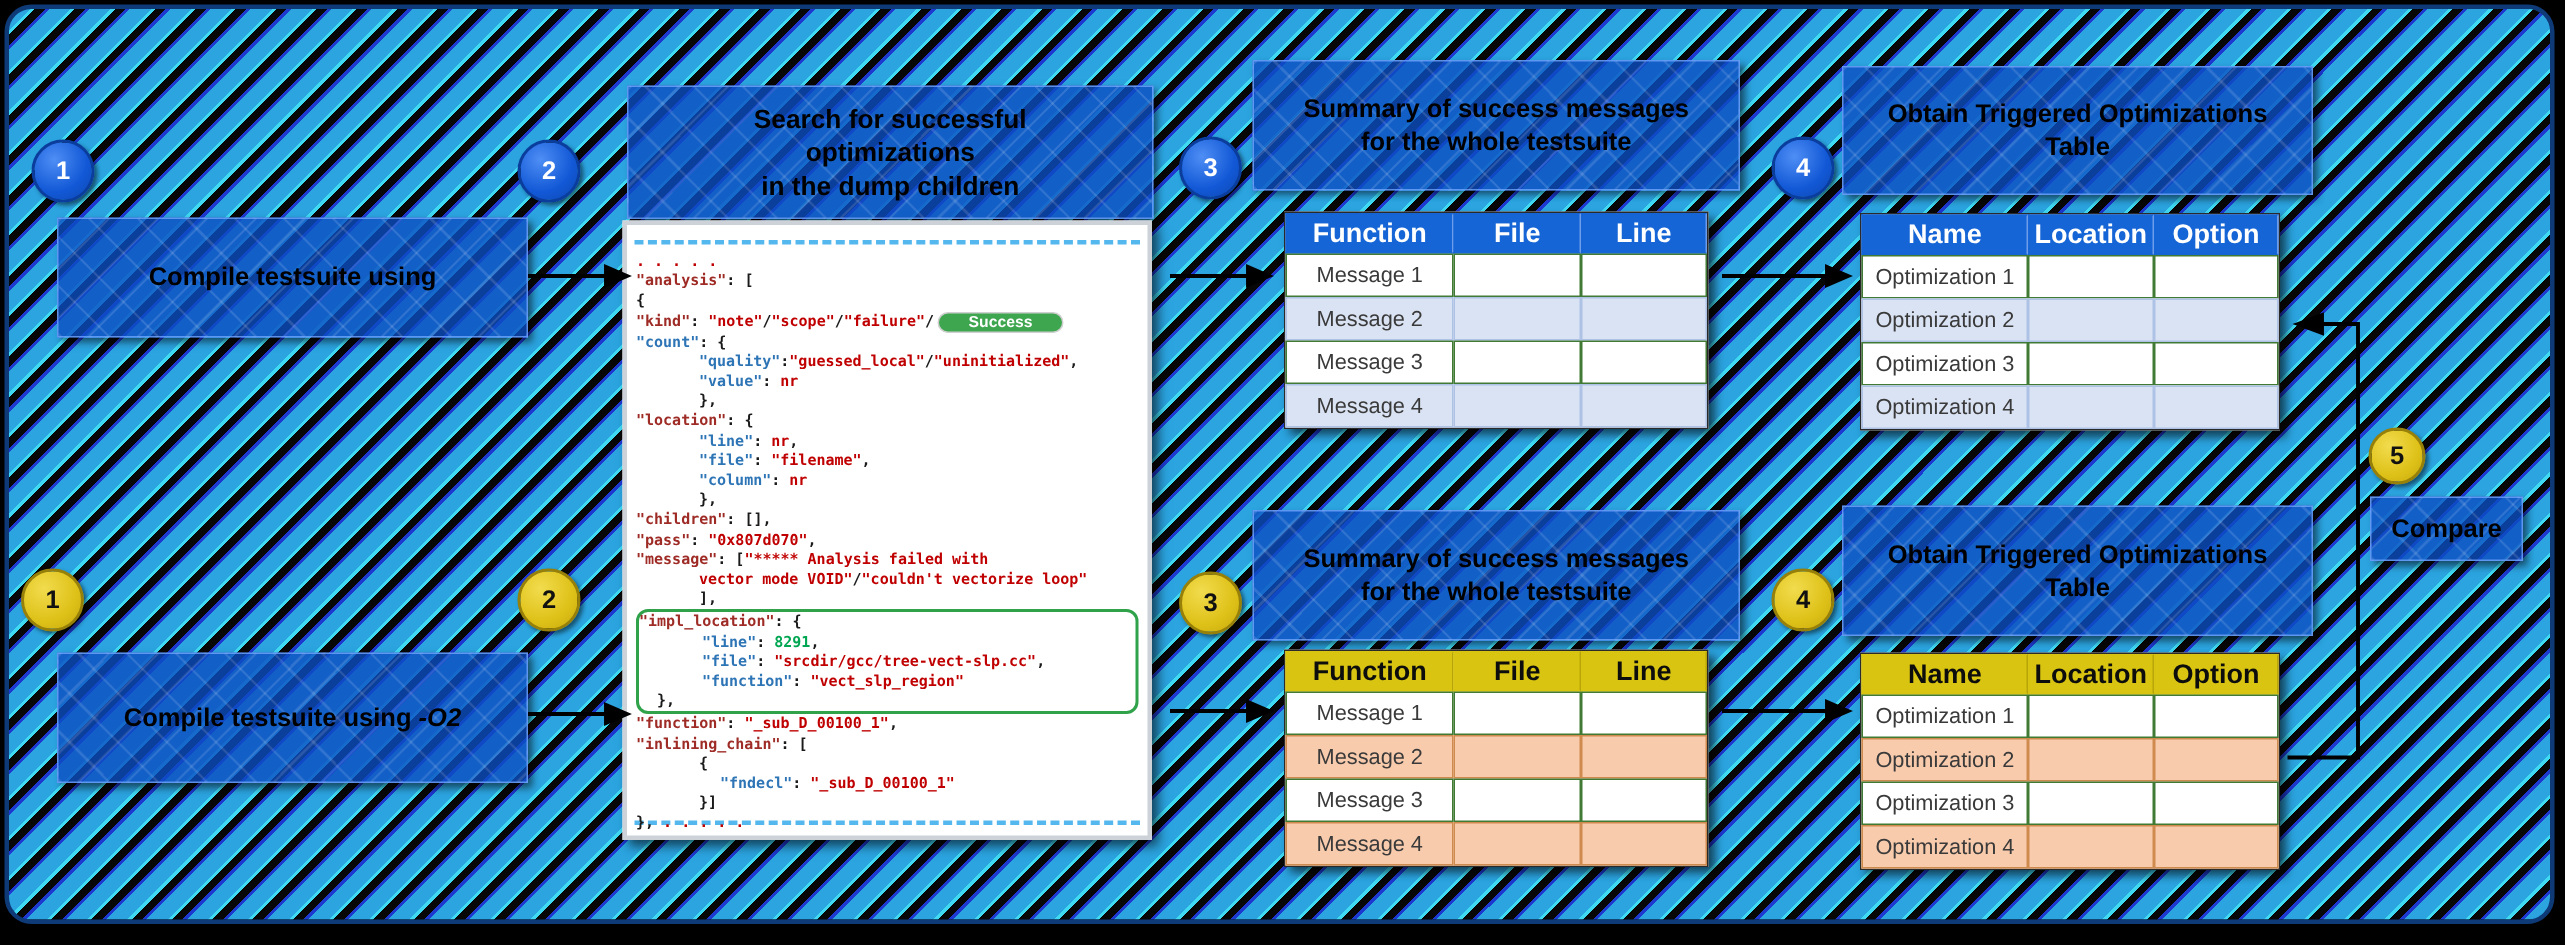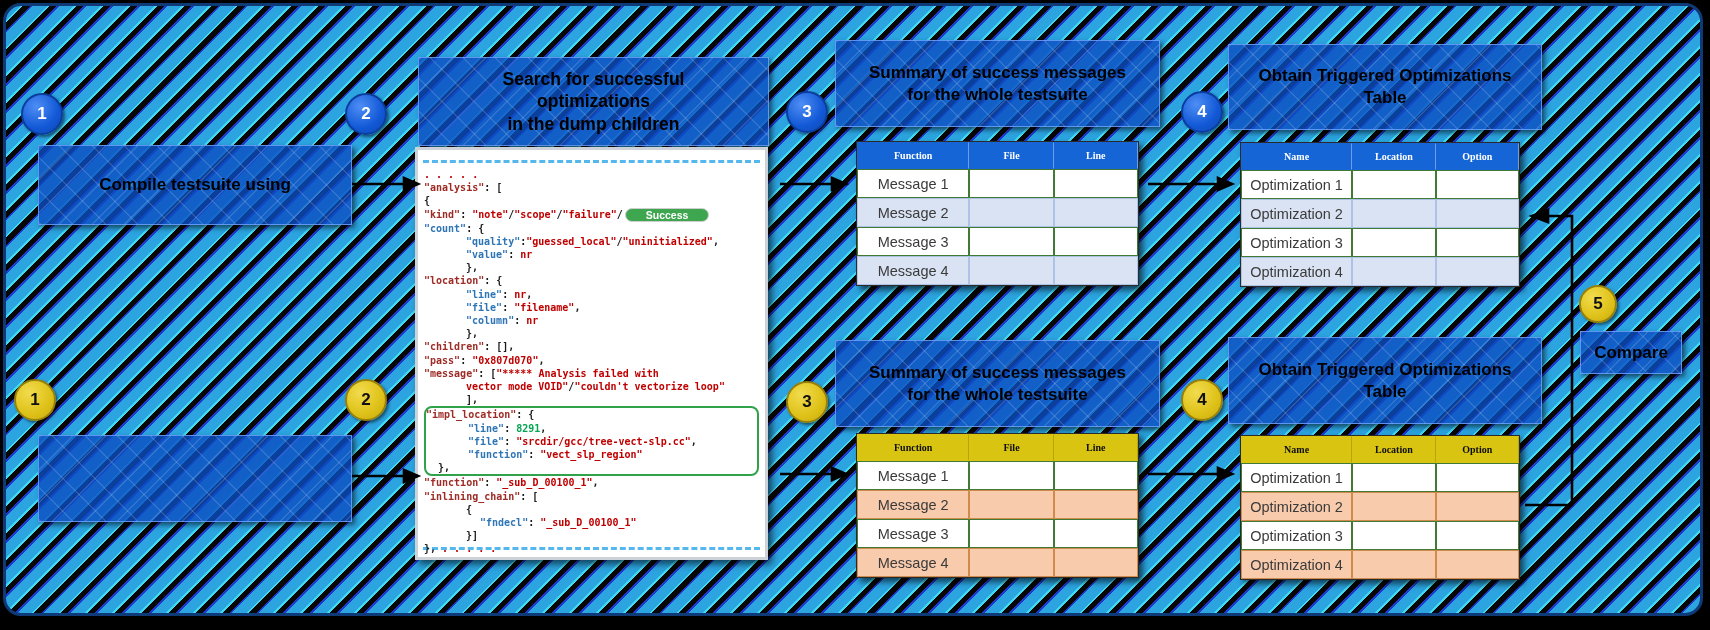--- a/index.html
+++ b/index.html
@@ -39,21 +39,21 @@
   .hl-group{border:2px solid #2fa24a;border-radius:8px;margin-right:2px;}
   .badge{display:inline-block;background:#3fa650;color:#fff;border:1px solid #cfcfcf;border-radius:8px;
          font-family:"Liberation Sans",sans-serif;font-size:10.5px;font-weight:bold;padding:0 20px;
          line-height:12px;height:12px;vertical-align:top;margin-left:2px;}
   
   .dtable{position:absolute;box-shadow:4px 4px 6px rgba(0,0,0,0.6);border:1px solid #2a2a2a;background:#fff;}
   .trow{display:grid;grid-template-columns:40% 30% 30%;height:29px;}
   .trow.thead{height:27px;}
   .tcell{display:flex;align-items:center;justify-content:center;font-size:14.5px;color:#3a3a3a;
          border:1px solid #417a35;box-sizing:border-box;}
-  .thead .tcell{font-weight:bold;font-size:10px;font-family:Liberation Serif, serif;}
+  .thead .tcell{font-weight:bold;font-size:18px;}
   .theme-blue .thead .tcell{background:#1565d6;color:#fff;border-color:#1565d6;border-right-color:#6d9cea;}
   .theme-yellow .thead .tcell{background:#d8c411;color:#0d0d0d;border-color:#d8c411;border-right-color:#b7a509;}
   .theme-blue .trow.tint .tcell{background:#dae3f3;border-color:#aec2e6;}
   .theme-yellow .trow.tint .tcell{background:#f8cbad;border-color:#cf8a4e;}
   
   #compare-box{width:100px;height:41px;left:1580px;top:331px;}
   
   #arrows{position:absolute;left:0;top:0;pointer-events:none;}
 </style>
 </head>
@@ -87,20 +87,21 @@
       <span>4</span>
     </div>
   <div class="circle yellow" style="left:1579px;top:285px;width:34px;height:34px;">
       <span>5</span>
     </div>
 
   <div class="lbox" style="left:38px;top:145px;width:312px;height:78px;">
     <div>Compile testsuite using</div>
   </div>
   <div class="lbox" style="left:38px;top:435px;width:312px;height:85px;">
+    <div><span>Compile testsuite using </span><span class="it">-O2</span></div>
   </div>
 
   <div class="lbox" style="left:418px;top:57px;width:349px;height:87px;font-size:17.5px;">
     <div>Search for successful</div>
     <div>optimizations</div>
     <div>in the dump children</div>
   </div>
 
   <div id="code-panel">
     <div class="dash top"></div>

